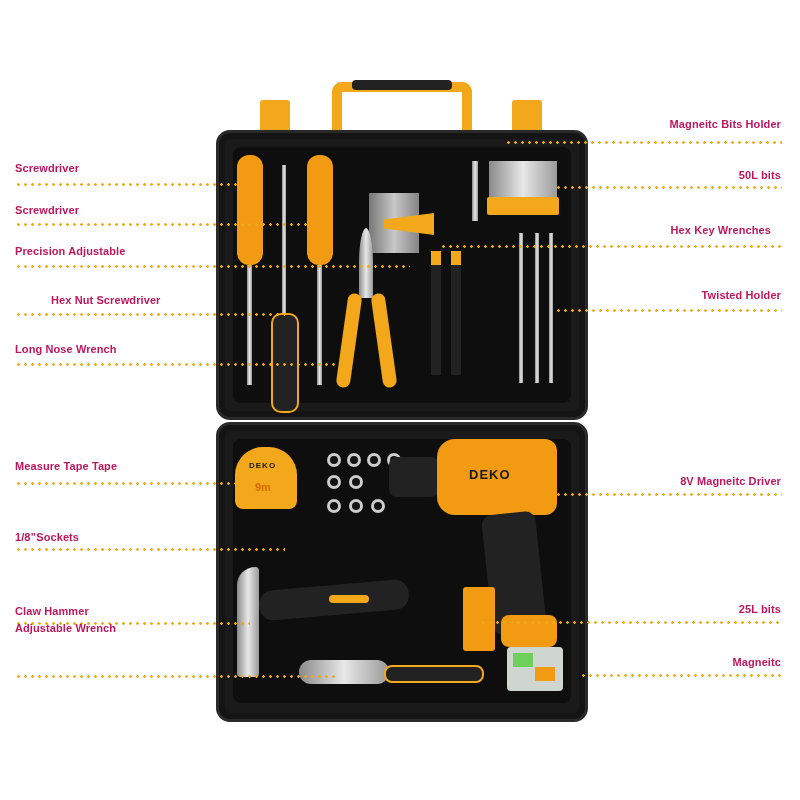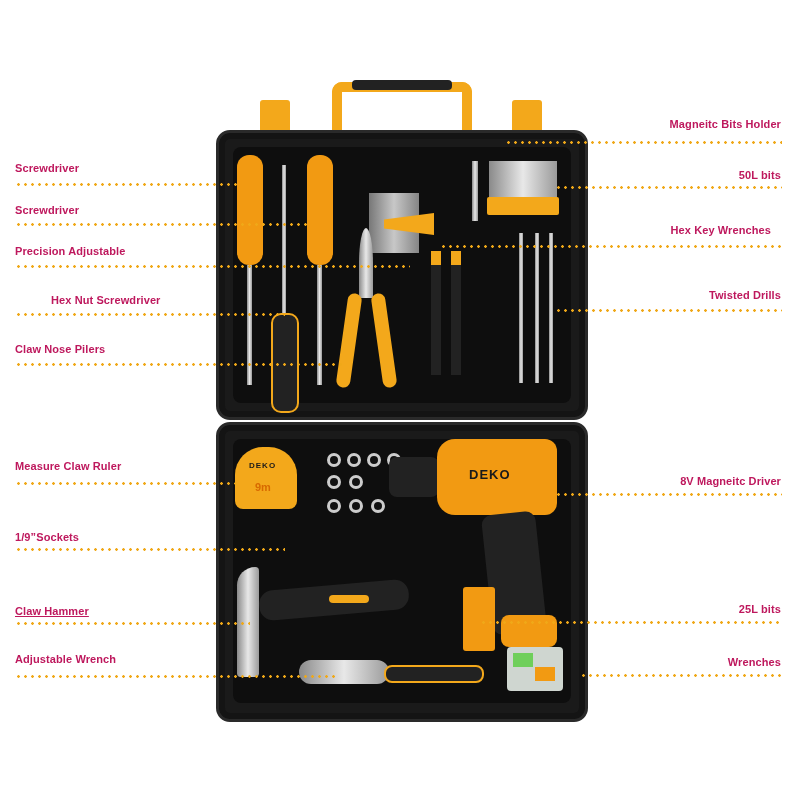--- a/index.html
+++ b/index.html
@@ -128,47 +128,47 @@
 
 <div class="label" style="left:15px; top:204px;">Screwdriver</div>
 <div class="leader" style="left:15px; top:223px; width:295px;"></div>
 
 <div class="label" style="left:15px; top:245px;">Precision Adjustable</div>
 <div class="leader" style="left:15px; top:265px; width:395px;"></div>
 
 <div class="label" style="left:15px; top:294px;margin-left:36px;">Hex Nut Screwdriver</div>
 <div class="leader" style="left:15px; top:313px; width:270px;"></div>
 
-<div class="label" style="left:15px; top:343px;">Claw Nose Pilers</div>
+<div class="label" style="left:15px; top:343px;">Long Nose Wrench</div>
 <div class="leader" style="left:15px; top:363px; width:330px;"></div>
 
-<div class="label" style="left:15px; top:460px;">Measure Claw Ruler</div>
+<div class="label" style="left:15px; top:460px;">Measure Tape Tape</div>
 <div class="leader" style="left:15px; top:482px; width:225px;"></div>
 
-<div class="label" style="left:15px; top:531px;">1/9”Sockets</div>
+<div class="label" style="left:15px; top:531px;">1/8”Sockets</div>
 <div class="leader" style="left:15px; top:548px; width:270px;"></div>
 
-<div class="label" style="left:15px; top:605px;text-decoration:underline;">Claw Hammer</div>
+<div class="label" style="left:15px; top:605px;">Claw Hammer</div>
 <div class="leader" style="left:15px; top:622px; width:235px;"></div>
 
-<div class="label" style="left:15px; top:653px;text-align:right;">Adjustable Wrench</div>
+<div class="label" style="left:15px; top:622px;text-align:right;">Adjustable Wrench</div>
 <div class="leader" style="left:15px; top:675px; width:320px;"></div>
 
 <div class="label right" style="right:19px; top:118px;">Magneitc Bits Holder</div>
 <div class="leader" style="left:505px; top:141px; width:277px;"></div>
 
 <div class="label right" style="right:19px; top:169px;">50L bits</div>
 <div class="leader" style="left:555px; top:186px; width:227px;"></div>
 
 <div class="label right" style="right:29px; top:224px;">Hex Key Wrenches</div>
 <div class="leader" style="left:440px; top:245px; width:342px;"></div>
 
-<div class="label right" style="right:19px; top:289px;">Twisted Drills</div>
+<div class="label right" style="right:19px; top:289px;">Twisted Holder</div>
 <div class="leader" style="left:555px; top:309px; width:227px;"></div>
 
 <div class="label right" style="right:19px; top:475px;">8V Magneitc Driver</div>
 <div class="leader" style="left:555px; top:493px; width:227px;"></div>
 
 <div class="label right" style="right:19px; top:603px;">25L bits</div>
 <div class="leader" style="left:480px; top:621px; width:302px;"></div>
 
-<div class="label right" style="right:19px; top:656px;">Wrenches</div>
+<div class="label right" style="right:19px; top:656px;">Magneitc</div>
 <div class="leader" style="left:580px; top:674px; width:202px;"></div>
 
 </body></html>

